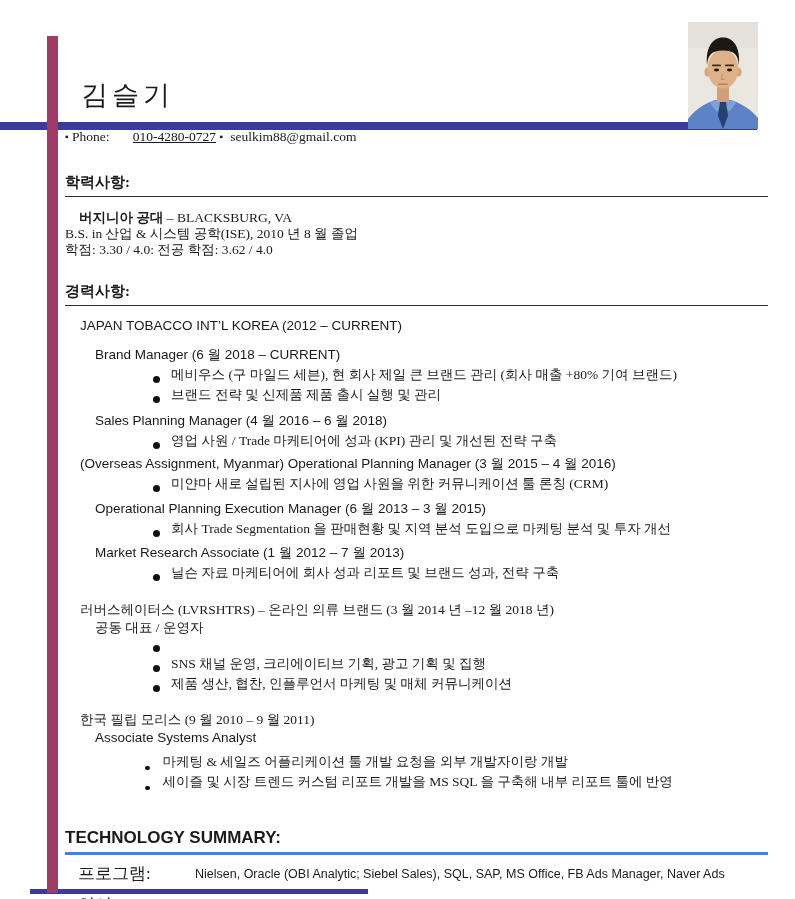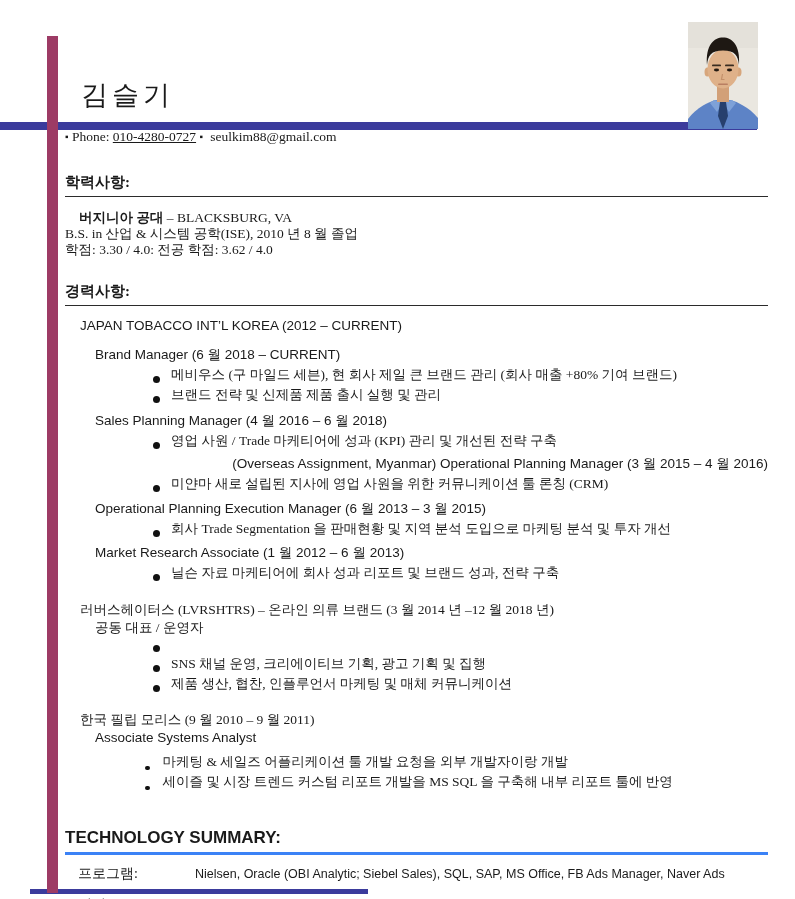--- a/index.html
+++ b/index.html
@@ -38,35 +38,35 @@
     width: 703px; z-index: 5;
   }
   .name {
     font-size: 27px; font-weight: normal; line-height: 34px;
     margin: 16px; letter-spacing: 4px;
   }
   .contact {
     margin-top: 10px; font-size: 13.5px; line-height: 17px;
   }
   .sq { font-size: 10px; vertical-align: 1px; }
-  .contact .phone-number { text-decoration: underline; }
+  .contact .phone-number { text-decoration: underline; margin-left: 20px; }
   .contact .email { margin-left: 4px; }
   .section-heading {
     font-size: 15px; font-weight: bold; line-height: 19px;
     border-bottom: 1px solid #2b2b2b; padding-bottom: 4px;
   }
   .edu-heading { margin-top: 28px; }
   .exp-heading { margin-top: 24px; }
   .edu-school { margin-top: 13px; padding-left: 14px; font-size: 13.5px; line-height: 16px; }
   .edu-school b { font-weight: bold; text-align: right; }
   .edu-line { font-size: 13.5px; line-height: 16px; }
   .sans { font-family: "Liberation Sans", sans-serif; }
   .company { margin-top: 12px; padding-left: 15px; font-size: 13.5px; line-height: 16px; }
   .role-title { padding-left: 30px; font-size: 13.5px; line-height: 16px; }
-  .role-title.outdent { padding-left: 15px; text-align: right; }
+  .role-title.outdent { padding-left: 15px; }
   .bullet-row {
     display: flex; align-items: flex-end;
     padding-left: 88px; margin-top: 4px;
     font-size: 13.5px; line-height: 16px;
   }
   .dot {
     flex: 0 0 auto; width: 7px; height: 7px; border-radius: 50%;
     background: #111; margin: 5px 11px 0 0;
   }
   .bullet-row.small { padding-left: 80px; }
@@ -77,21 +77,21 @@
   .mt20 { margin-top: 20px; } .mt21 { margin-top: 21px; }
   .tech-heading {
     margin-top: 38px;
     font-family: "Liberation Sans", sans-serif;
     font-size: 17px; font-weight: bold; line-height: 20px;
     border-bottom: 3px solid #3b82f6; padding-bottom: 4px;
   }
   .tech-row { display: flex; font-size: 13px; line-height: 16px; }
   .tech-row.first { margin-top: 11px; }
   .tech-row.second { margin-top: 15px; }
-  .tech-label { flex: 0 0 130px; padding-left: 13px; font-size: 14px; }
+  .tech-label { flex: 0 0 130px; padding-left: 13px; font-size: 17px; }
   .tech-value { font-family: "Liberation Sans", sans-serif; font-size: 12.5px; }
 </style>
 </head>
 <body>
 
 <div class="vbar"></div>
 <div class="hline-top"></div>
 <div class="hline-bottom"></div>
 
 <div class="photo">
@@ -170,21 +170,21 @@
     <span class="dot"></span>
     <span>미얀마 새로 설립된 지사에 영업 사원을 위한 커뮤니케이션 툴 론칭 (CRM)</span>
   </div>
 
   <div class="role-title sans mt9">Operational Planning Execution Manager (6 월 2013 – 3 월 2015)</div>
   <div class="bullet-row">
     <span class="dot"></span>
     <span>회사 Trade Segmentation 을 판매현황 및 지역 분석 도입으로 마케팅 분석 및 투자 개선</span>
   </div>
 
-  <div class="role-title sans mt8">Market Research Associate (1 월 2012 – 6 월 2013)</div>
+  <div class="role-title sans mt8">Market Research Associate (1 월 2012 – 7 월 2013)</div>
   <div class="bullet-row">
     <span class="dot"></span>
     <span>닐슨 자료 마케티어에 회사 성과 리포트 및 브랜드 성과, 전략 구축</span>
   </div>
 
   <div class="company mt21">러버스헤이터스 (LVRSHTRS) – 온라인 의류 브랜드 (3 월 2014 년 –12 월 2018 년)</div>
   <div class="role-title mt2">공동 대표 / 운영자</div>
   <div class="bullet-row">
     <span class="dot"></span>
   </div>

